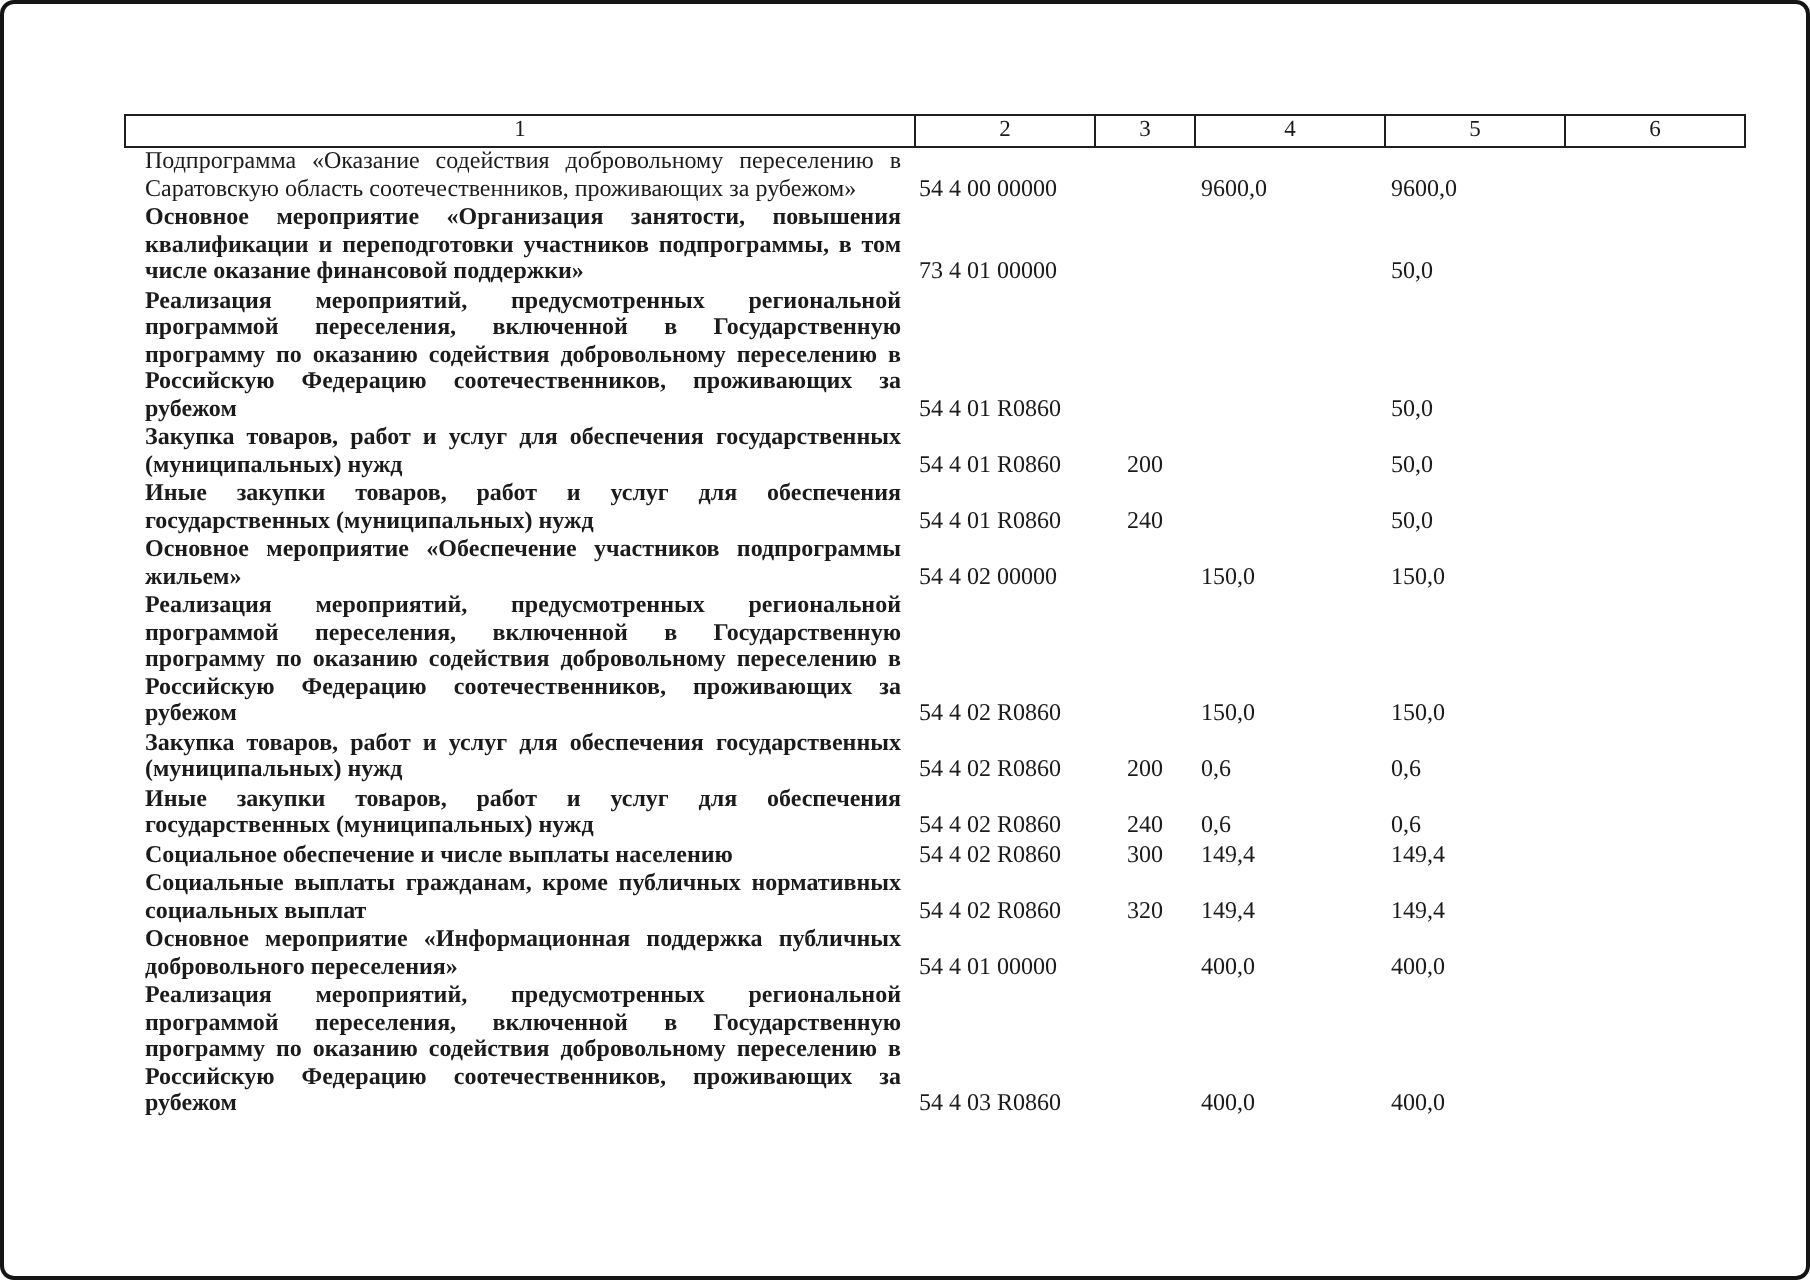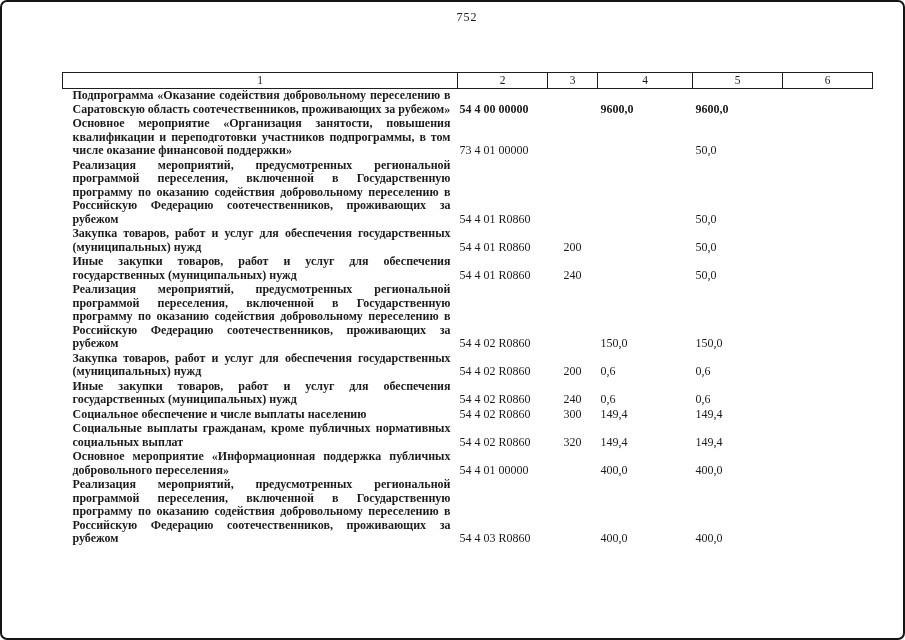--- a/index.html
+++ b/index.html
@@ -47,27 +47,26 @@
   }
   td.c-name {
     text-align: justify;
     padding-left: 10px;
     padding-right: 7px;
     font-weight: bold;
   }
   td.c-code { white-space: nowrap; padding-left: 2px; }
   td.c-vr   { text-align: center; }
   td.c-amt  { text-align: left; padding-right: 5px; white-space: nowrap; }
-  tr.bold td { font-weight: bold; }
+  tr.bold td { font-weight: normal; }
 </style>
 </head>
 <body>
 
 <div class="page">
-  <div class="page-number">752</div>
 
   <table class="budget">
     <colgroup>
       <col style="width:395px">
       <col style="width:90px">
       <col style="width:50px">
       <col style="width:95px">
       <col style="width:90px">
       <col style="width:90px">
     </colgroup>
@@ -113,20 +112,28 @@
           <td class="c-amt"></td>
           <td class="c-amt">50,0</td>
           <td class="c-6"></td>
         </tr>
         <tr>
           <td class="c-name">Иные закупки товаров, работ и услуг для обеспечения государственных (муниципальных) нужд</td>
           <td class="c-code">54 4 01 R0860</td>
           <td class="c-vr">240</td>
           <td class="c-amt"></td>
           <td class="c-amt">50,0</td>
+          <td class="c-6"></td>
+        </tr>
+        <tr>
+          <td class="c-name">Основное мероприятие «Обеспечение участников подпрограммы жильем»</td>
+          <td class="c-code">54 4 02 00000</td>
+          <td class="c-vr"></td>
+          <td class="c-amt">150,0</td>
+          <td class="c-amt">150,0</td>
           <td class="c-6"></td>
         </tr>
         <tr>
           <td class="c-name">Реализация мероприятий, предусмотренных региональной программой переселения, включенной в Государственную программу по оказанию содействия добровольному переселению в Российскую Федерацию соотечественников, проживающих за рубежом</td>
           <td class="c-code">54 4 02 R0860</td>
           <td class="c-vr"></td>
           <td class="c-amt">150,0</td>
           <td class="c-amt">150,0</td>
           <td class="c-6"></td>
         </tr>

